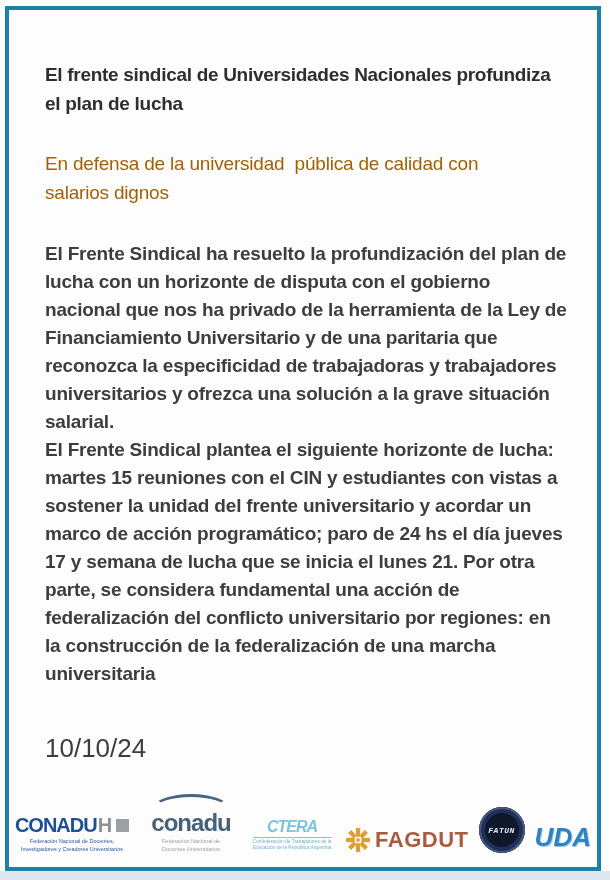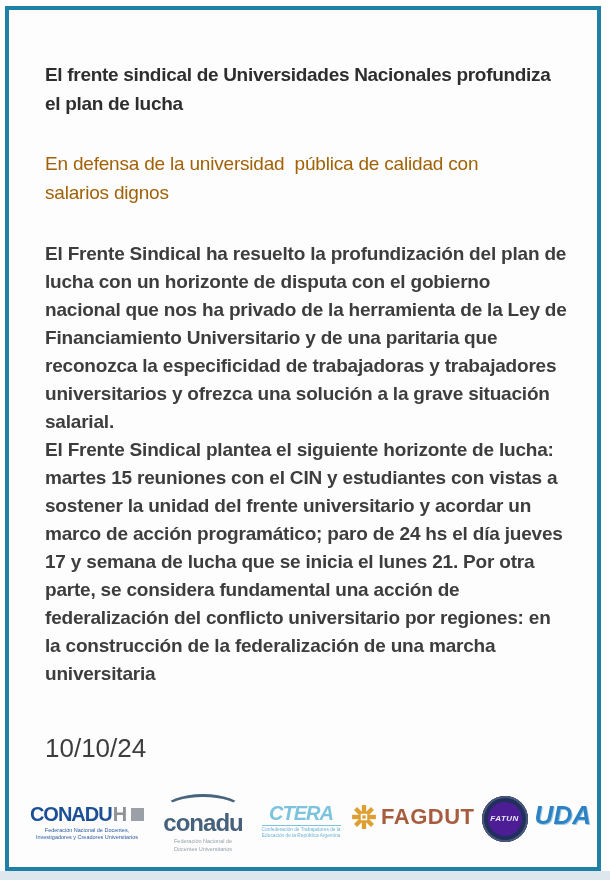--- a/index.html
+++ b/index.html
@@ -63,25 +63,25 @@
     letter-spacing: -0.2px;
   }
   .date {
     margin: 45px 0 0 0;
     font-size: 26px;
     color: #3d3d3d;
   }
   
   .logos-row {
     position: absolute;
-    left: 17px;
+    left: 2px;
     right: 6px;
     bottom: 14px;
     display: flex;
-    align-items: flex-start;
+    align-items: flex-end;
     justify-content: space-between;
   }
   .logo { flex: 0 0 auto; }
 
   
   .logo-conaduh { width: 122px; text-align: center; margin-top: 9px; }
   .conaduh-top { display: flex; align-items: center; justify-content: center; }
   .conaduh-word {
     font-size: 20px; font-weight: bold; color: #1d4f96; letter-spacing: -1px;
   }
@@ -116,41 +116,42 @@
   .fedun-word {
     font-size: 22px; font-weight: bold; color: #3e9b41; letter-spacing: 0.5px; line-height: 1;
   }
   .fedun-sub {
     font-size: 6px; line-height: 1.4; color: #4c4c4c; margin-top: 4px; white-space: pre; text-align: left;
   }
 
   
   .logo-ctera { width: 86px; text-align: center; margin-top: 9px; }
   .ctera-word {
-    font-size: 20px; font-weight: bold; font-style: italic;
+    font-size: 16px; font-weight: bold; font-style: italic;
     color: #7cc3de; letter-spacing: -1px; line-height: 1;
   }
   .ctera-sub {
     display: inline-block; font-size: 4.8px; line-height: 1.35; color: #6db5d2;
     border-top: 1px solid #7cc3de; padding-top: 1px; margin-top: 2px; white-space: pre;
   }
 
   
   .logo-fagdut { display: flex; align-items: center; margin-top: 10px; }
   .fagdut-sun { width: 26px; height: 26px; margin-right: 4px; }
   .fagdut-word {
     font-size: 22px; font-weight: bold; color: #a85c3e; letter-spacing: 0.5px;
   }
 
   
   .logo-fatun {
     width: 46px; height: 46px; margin-top: 2px;
-    border-radius: 50%; background: #4c1d95;
+    border-radius: 50%; background: #0f172a;
     display: flex; align-items: center; justify-content: center;
     box-shadow: inset 0 0 0 2px #4a5878, inset 0 0 0 6px #202f5c;
+    font-family: Liberation Mono, monospace;
   }
   .fatun-word {
     font-size: 8px; font-weight: bold; font-style: italic; color: #e8eaf2; letter-spacing: 0.5px;
   }
 
   
   .logo-uda { margin-top: 6px; }
   .uda-word {
     font-size: 26px; font-weight: bold; font-style: italic;
     color: #2e82c4; letter-spacing: 0px;

